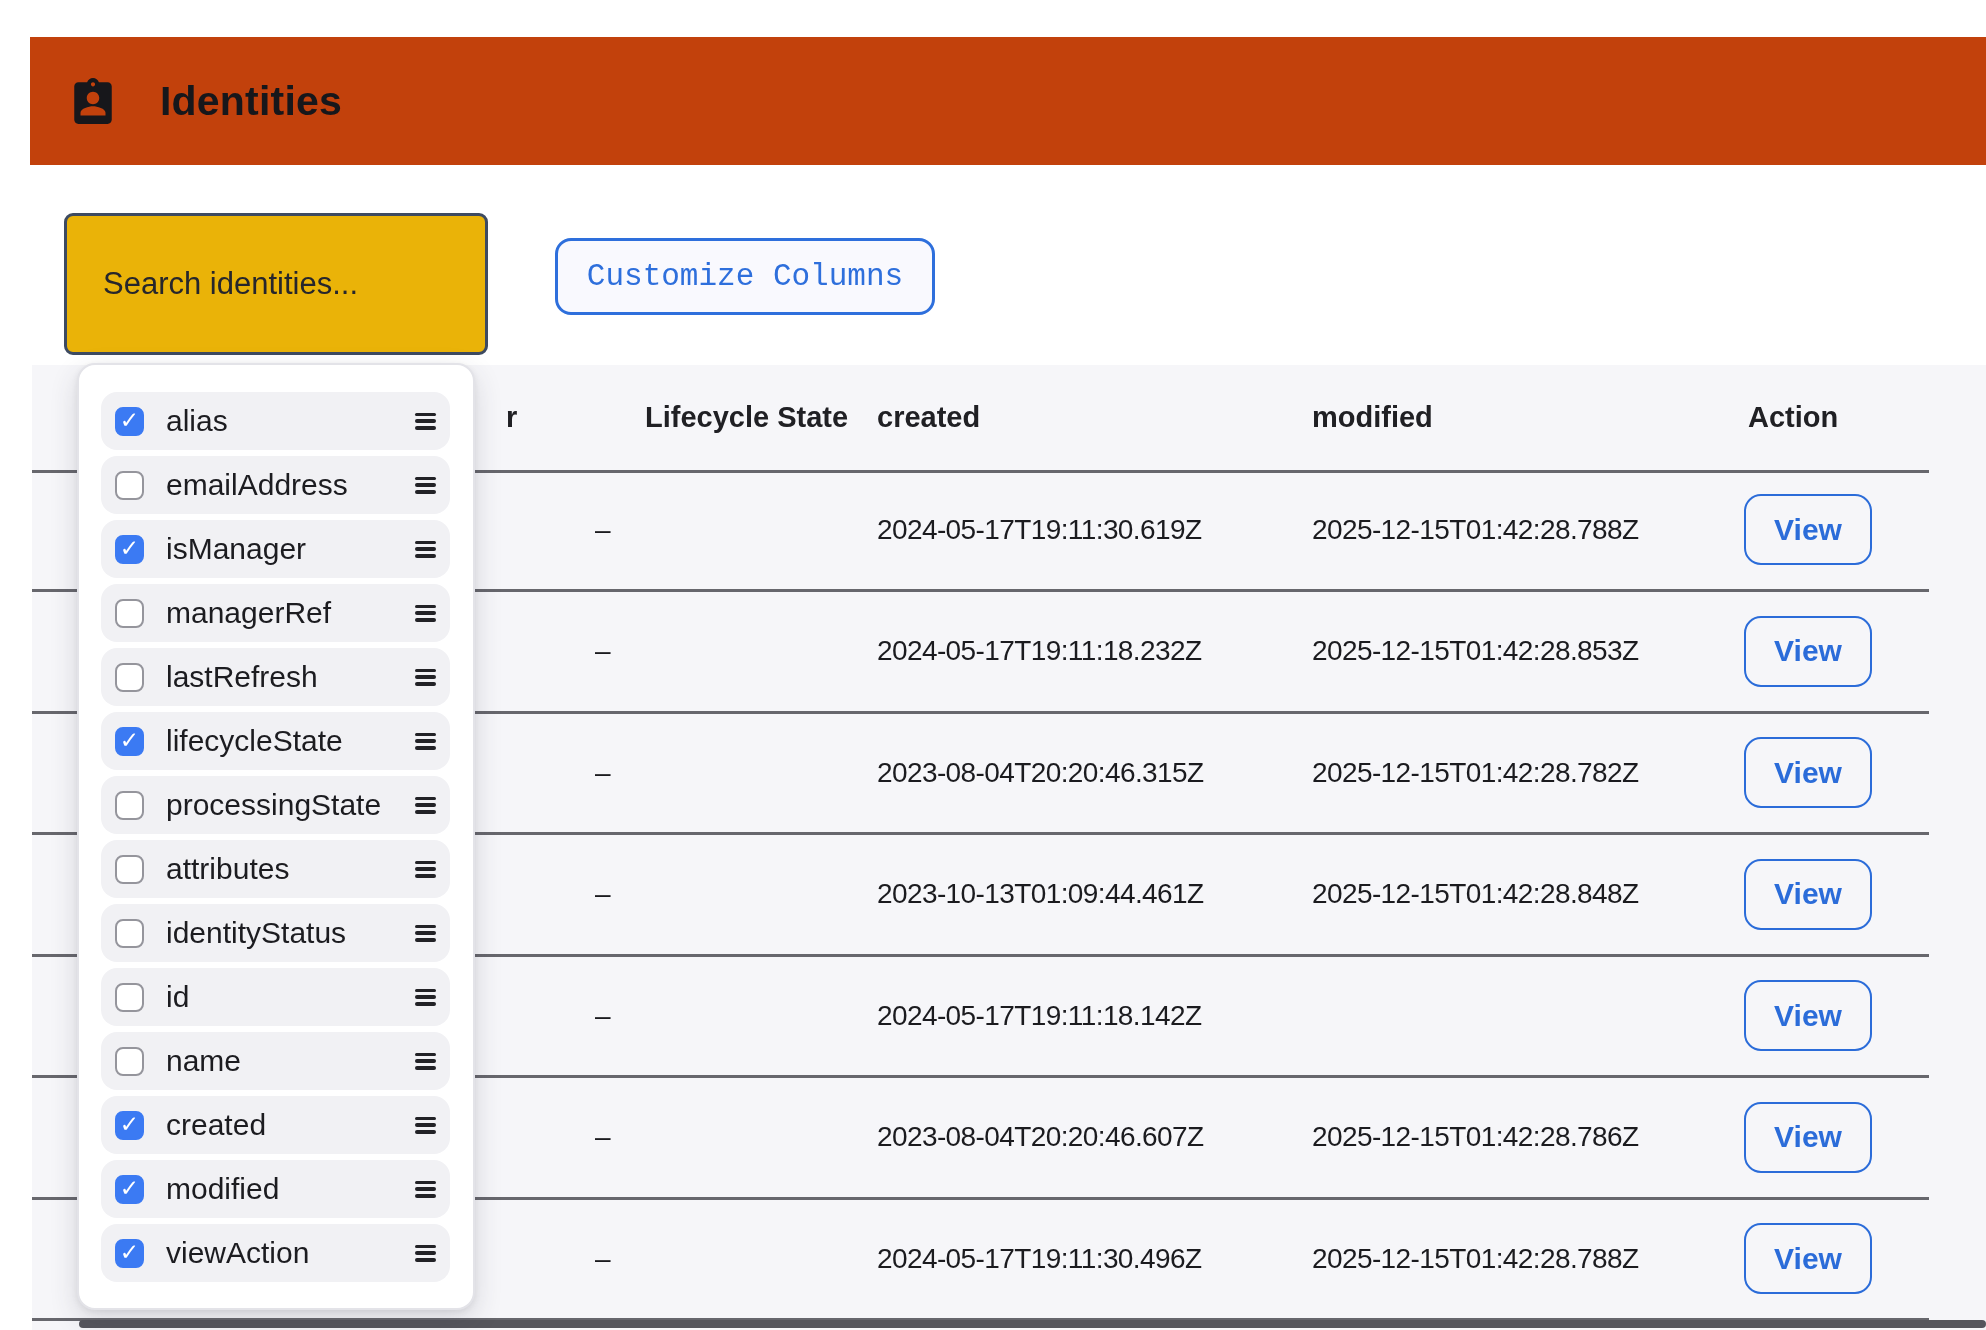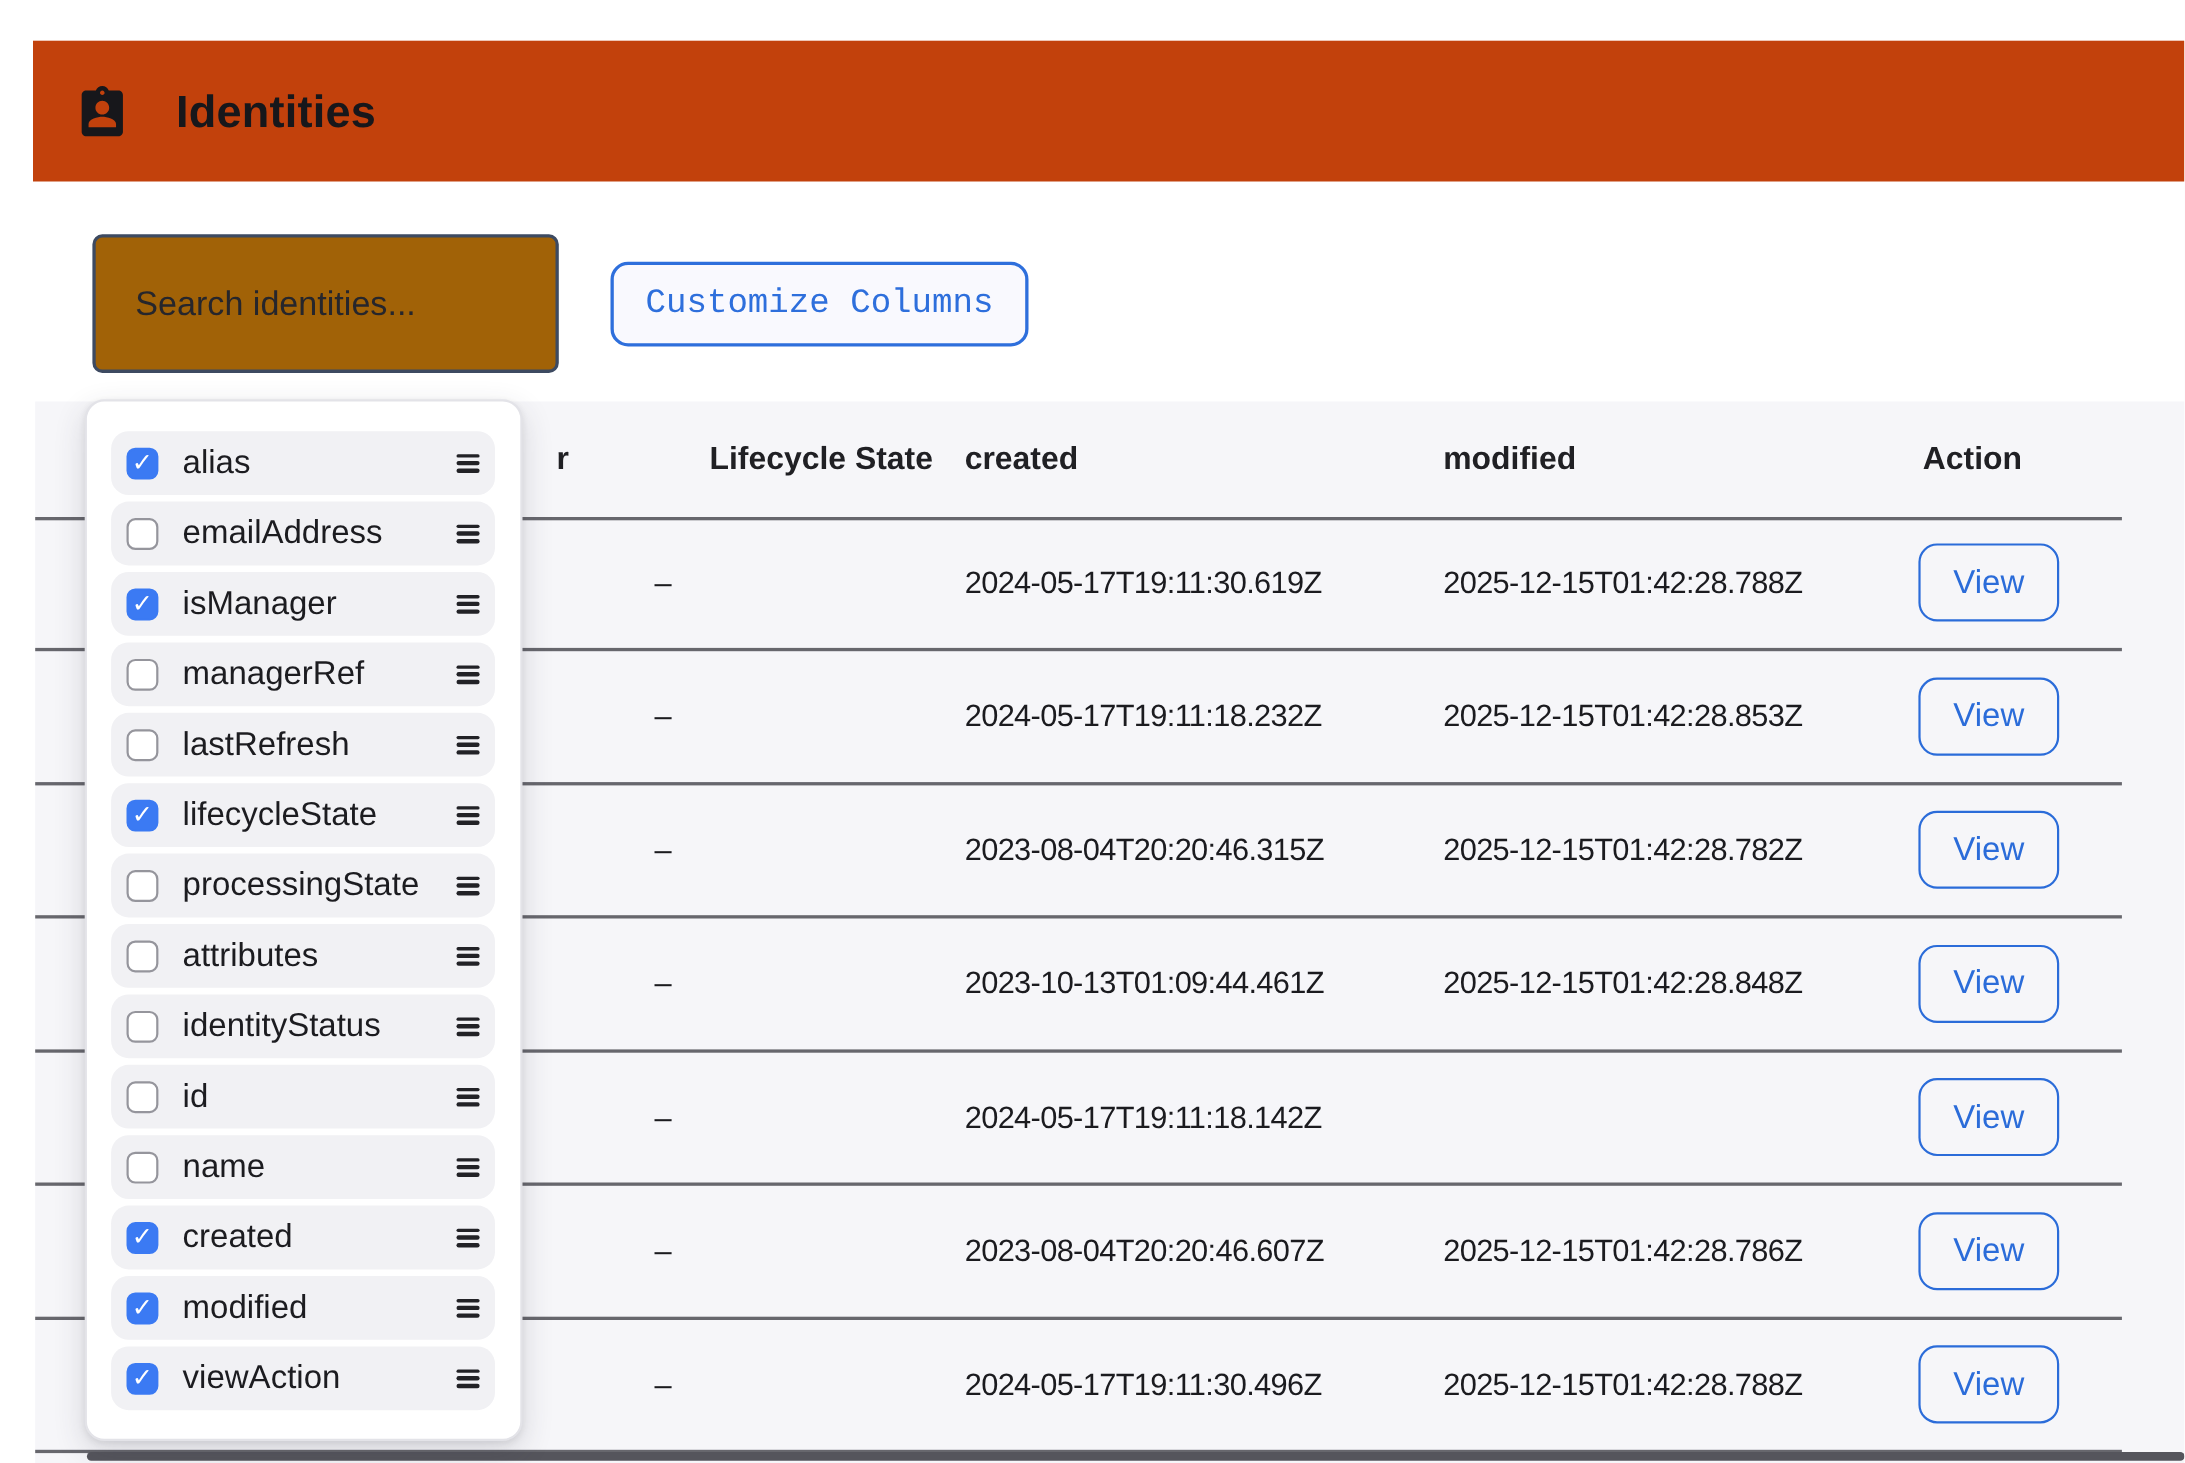--- a/index.html
+++ b/index.html
@@ -6,22 +6,22 @@
   body{font-family:"Liberation Sans","DejaVu Sans",sans-serif;color:#17171b;}
   .stage{position:relative;width:1986px;height:1330px;overflow:hidden;background:#ffffff;}
 
   
   .topbar{position:absolute;left:30px;top:37px;right:0;height:128px;background:#c2410c;
           display:flex;align-items:center;}
   .topbar .badge-icon{width:50px;height:56px;margin-left:38px;flex:0 0 auto;}
   .topbar h1{font-size:41px;font-weight:600;letter-spacing:.2px;margin:0 0 0 42px;color:#17171b;}
 
   
-  .search-box{position:absolute;left:84px;top:213px;width:424px;height:126px;box-sizing:border-box;
-              border:3px solid #3d4a61;border-radius:9px;background:#a16207;
+  .search-box{position:absolute;left:64px;top:213px;width:424px;height:142px;box-sizing:border-box;
+              border:3px solid #3d4a61;border-radius:9px;background:#eab308;
               font-size:31px;color:#1c1c21;padding:0 20px 0 36px;outline:none;
               font-family:"Liberation Sans","DejaVu Sans",sans-serif;}
   .search-box::placeholder{color:#26262c;opacity:1;}
   .customize-btn{position:absolute;left:555px;top:238px;width:380px;height:77px;box-sizing:border-box;
                  border:3px solid #2e6fdc;border-radius:16px;background:#f9f9fe;color:#2e6fdc;
                  font-size:31px;font-weight:500;cursor:pointer;
                  display:flex;align-items:center;justify-content:center;
                  font-family:Liberation Mono, monospace;}
 
   
@@ -36,21 +36,21 @@
   .th.action{left:1716px;}
   .trow{position:absolute;left:0;width:1897px;height:122px;border-bottom:3px solid #67676d;box-sizing:border-box;}
   .td{position:absolute;top:0;height:119px;display:flex;align-items:center;
       font-size:28px;letter-spacing:-0.6px;color:#1b1b1f;}
   .td.lifecycle{left:563px;letter-spacing:0;}
   .td.created{left:845px;}
   .td.modified{left:1280px;}
   .view-btn{position:absolute;left:1712px;top:24px;width:128px;height:71px;box-sizing:border-box;
             border:2.5px solid #2b6cd9;border-radius:17px;background:transparent;color:#2b6cd9;
             font-size:30px;display:flex;align-items:center;justify-content:center;cursor:pointer;
-            font-family:"Liberation Sans","DejaVu Sans",sans-serif;}
+            font-family:"Liberation Sans","DejaVu Sans",sans-serif;font-weight:bold;}
 
   
   .hscrollbar{position:absolute;left:79px;top:1320px;right:0;height:8px;background:#55555c;border-radius:4px;}
 
   
   .col-menu{position:absolute;left:77px;top:363px;width:398px;height:947px;box-sizing:border-box;
             background:#ffffff;border:2px solid #e3e3e8;border-radius:18px;z-index:5;
             box-shadow:0 10px 28px rgba(50,50,70,.16),0 2px 6px rgba(0,0,0,.07);
             padding:27px 23px 0 22px;overflow:hidden;}
   .col-item{height:58px;border-radius:16px;background:#f1f1f4;display:flex;align-items:center;

